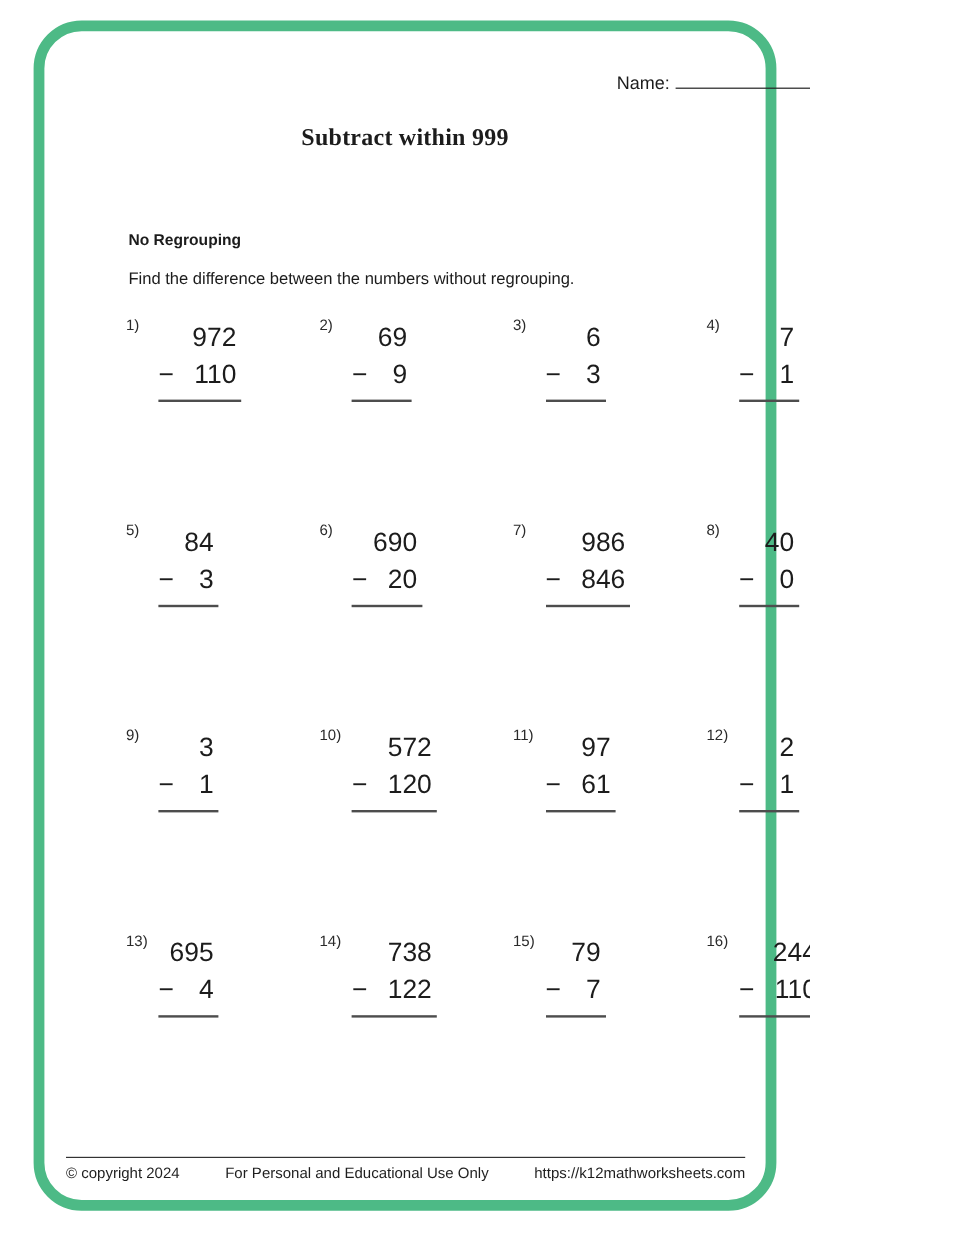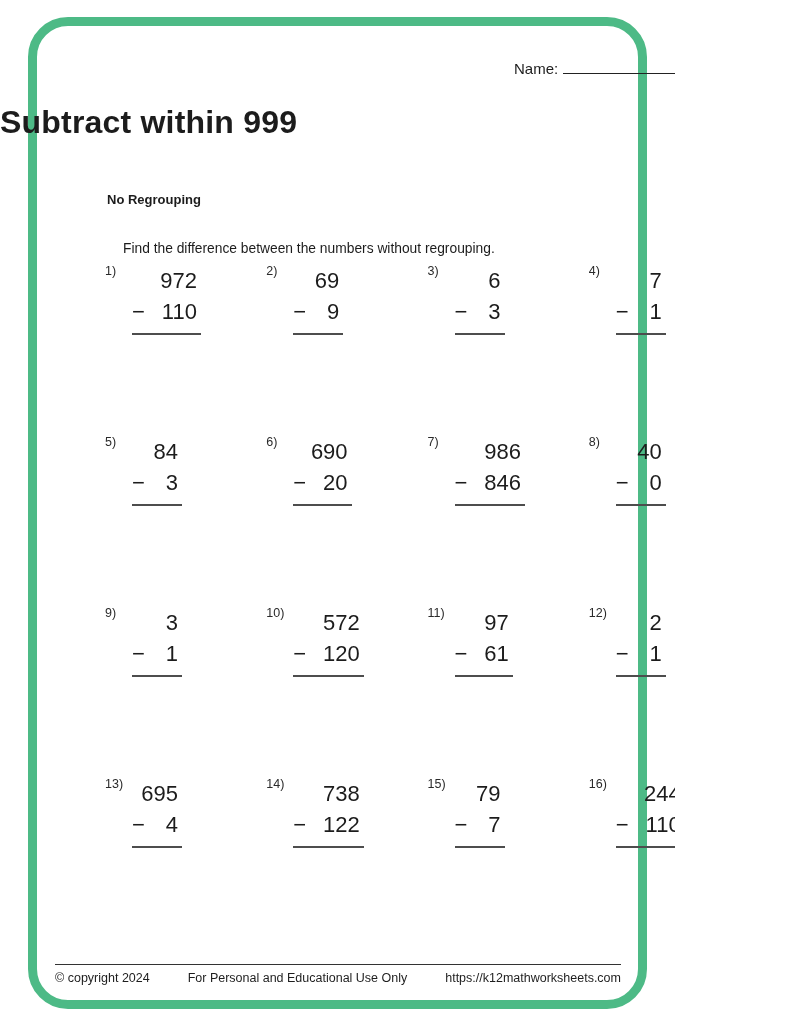--- a/index.html
+++ b/index.html
@@ -30,35 +30,37 @@
     width: 162px;
     height: 14px;
     border-bottom: 1.6px solid #222;
     margin-left: 5px;
     vertical-align: baseline;
   }
   .page-title {
     position: absolute;
     top: 104px; left: 0; right: 0;
     margin: 0;
-    font-size: 32px;
+    text-align: center;
+    font-size: 20px;
     font-weight: 700;
     letter-spacing: 0.2px;
+    font-family: Liberation Serif, serif;
   }
   .section-heading {
     position: absolute;
     top: 192px; left: 107px;
     margin: 0;
     font-size: 13px;
     font-weight: 700;
   }
   .instructions {
     position: absolute;
     top: 225px; left: 107px;
-    margin: 16px;
+    margin: 0;
     font-size: 13.8px;
   }
   .problems {
     position: absolute;
     top: 262px; left: 105px;
     width: 645px;
     display: grid;
     grid-template-columns: repeat(4, 1fr);
     grid-auto-rows: 171px;
   }

